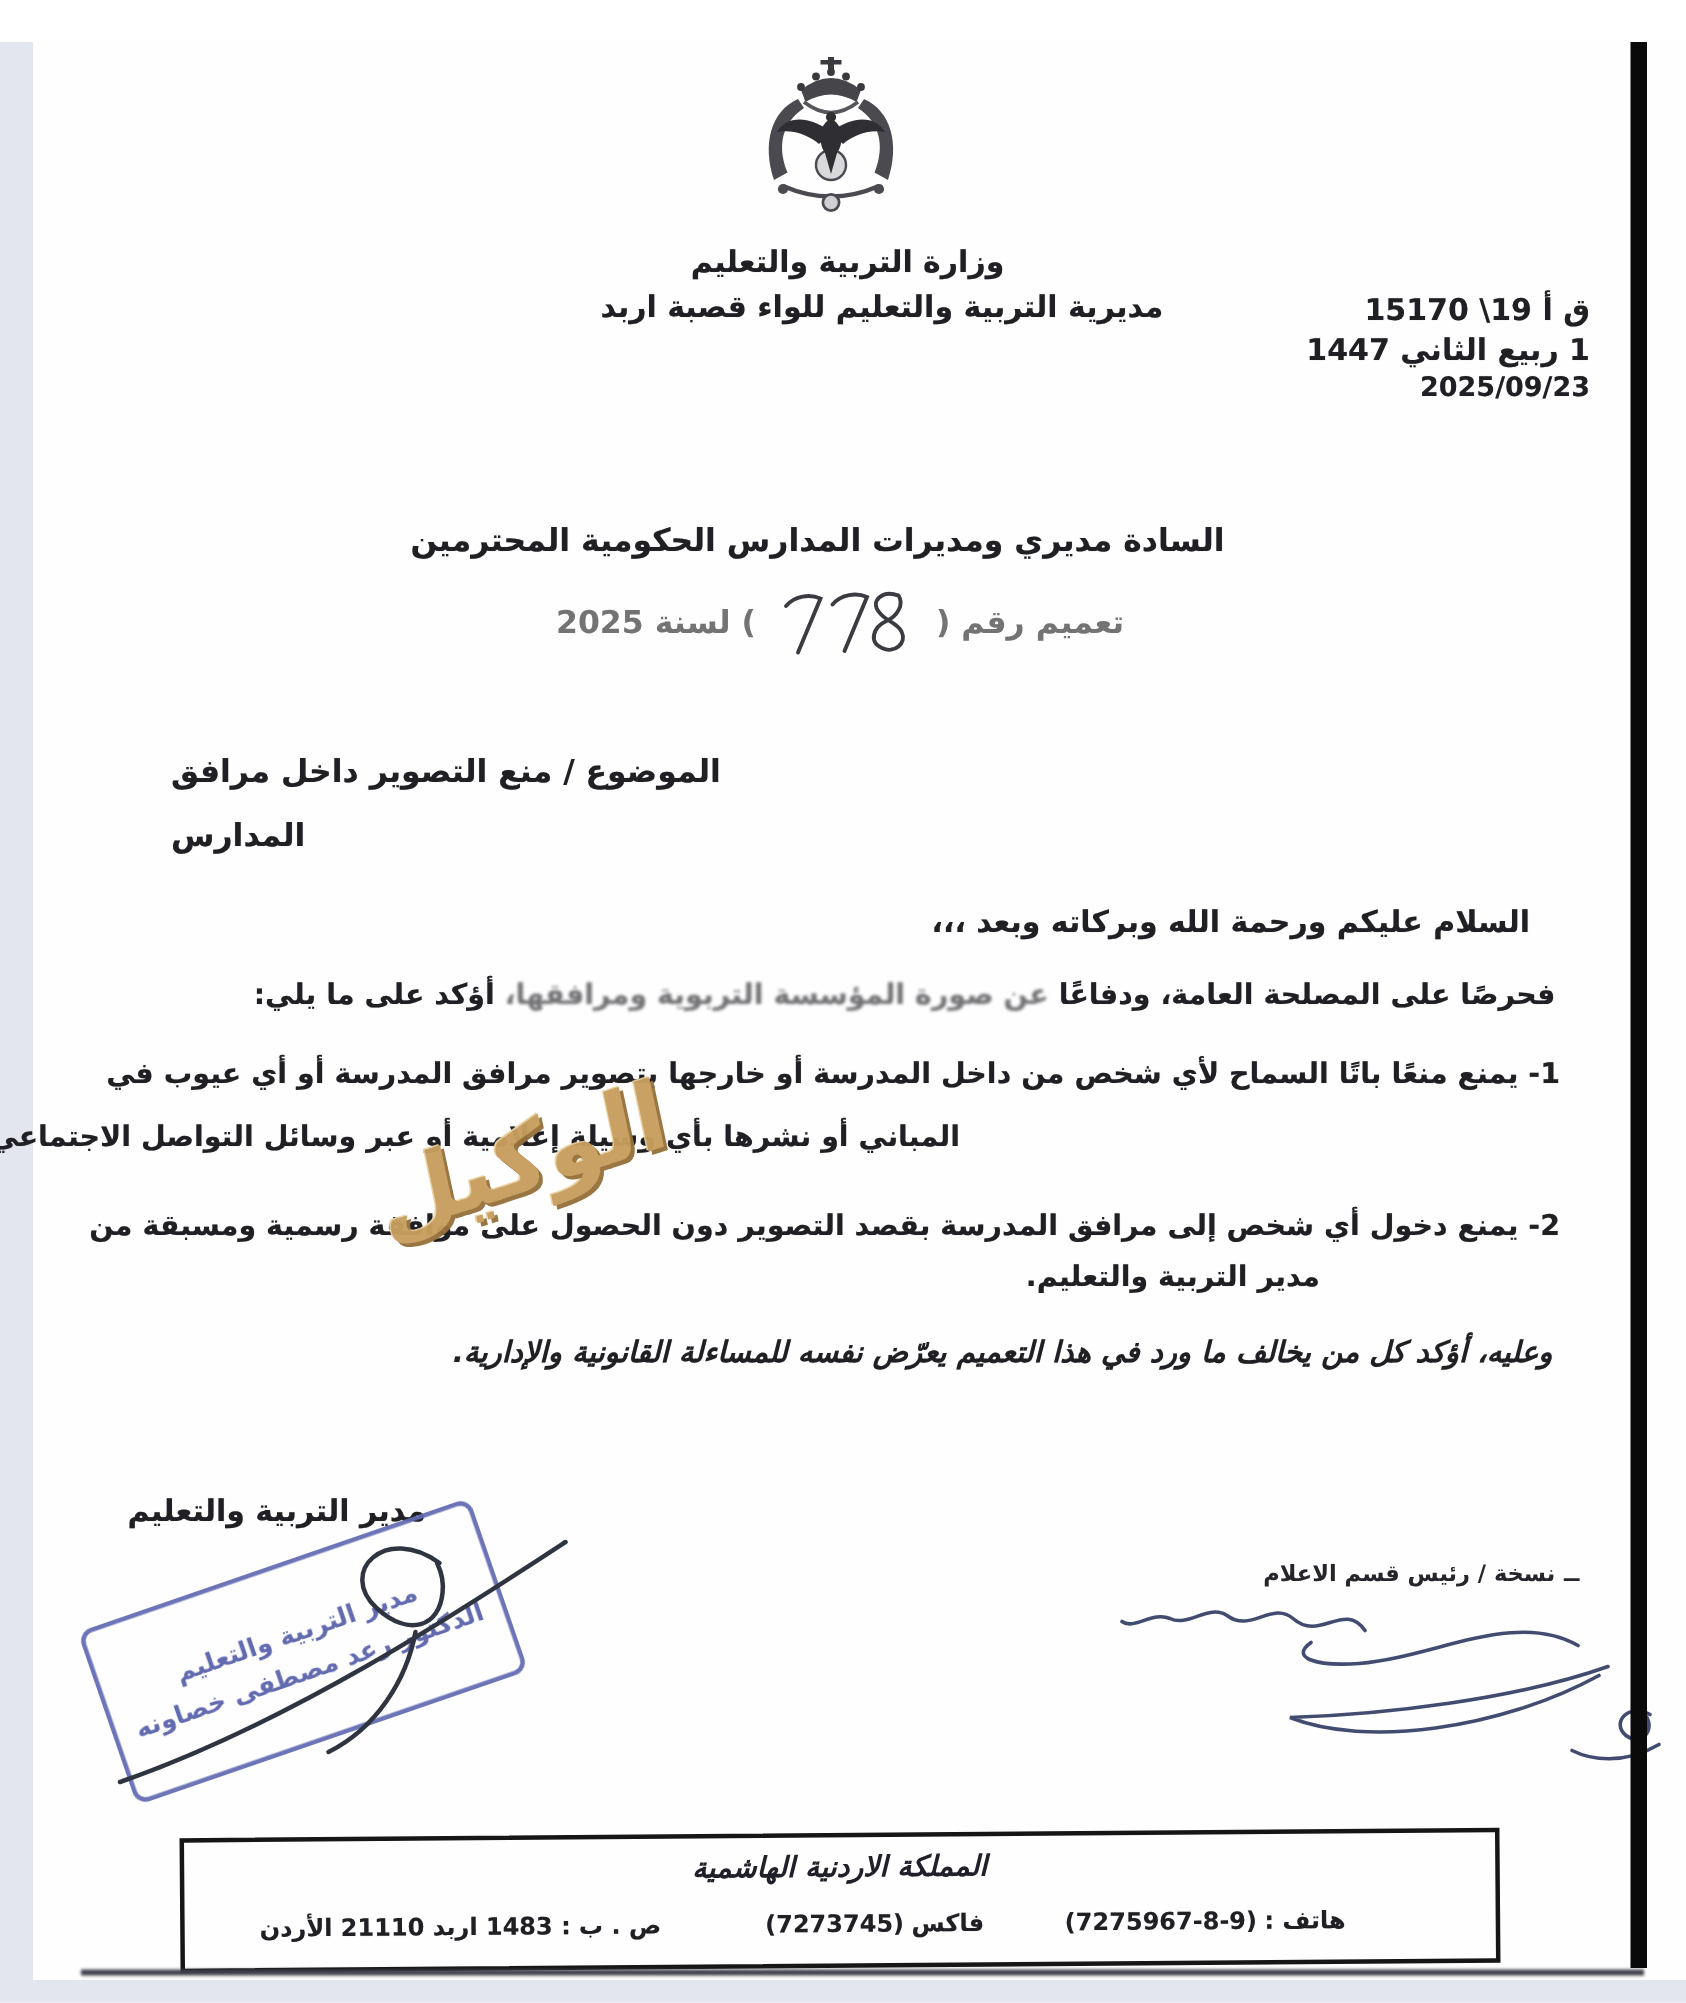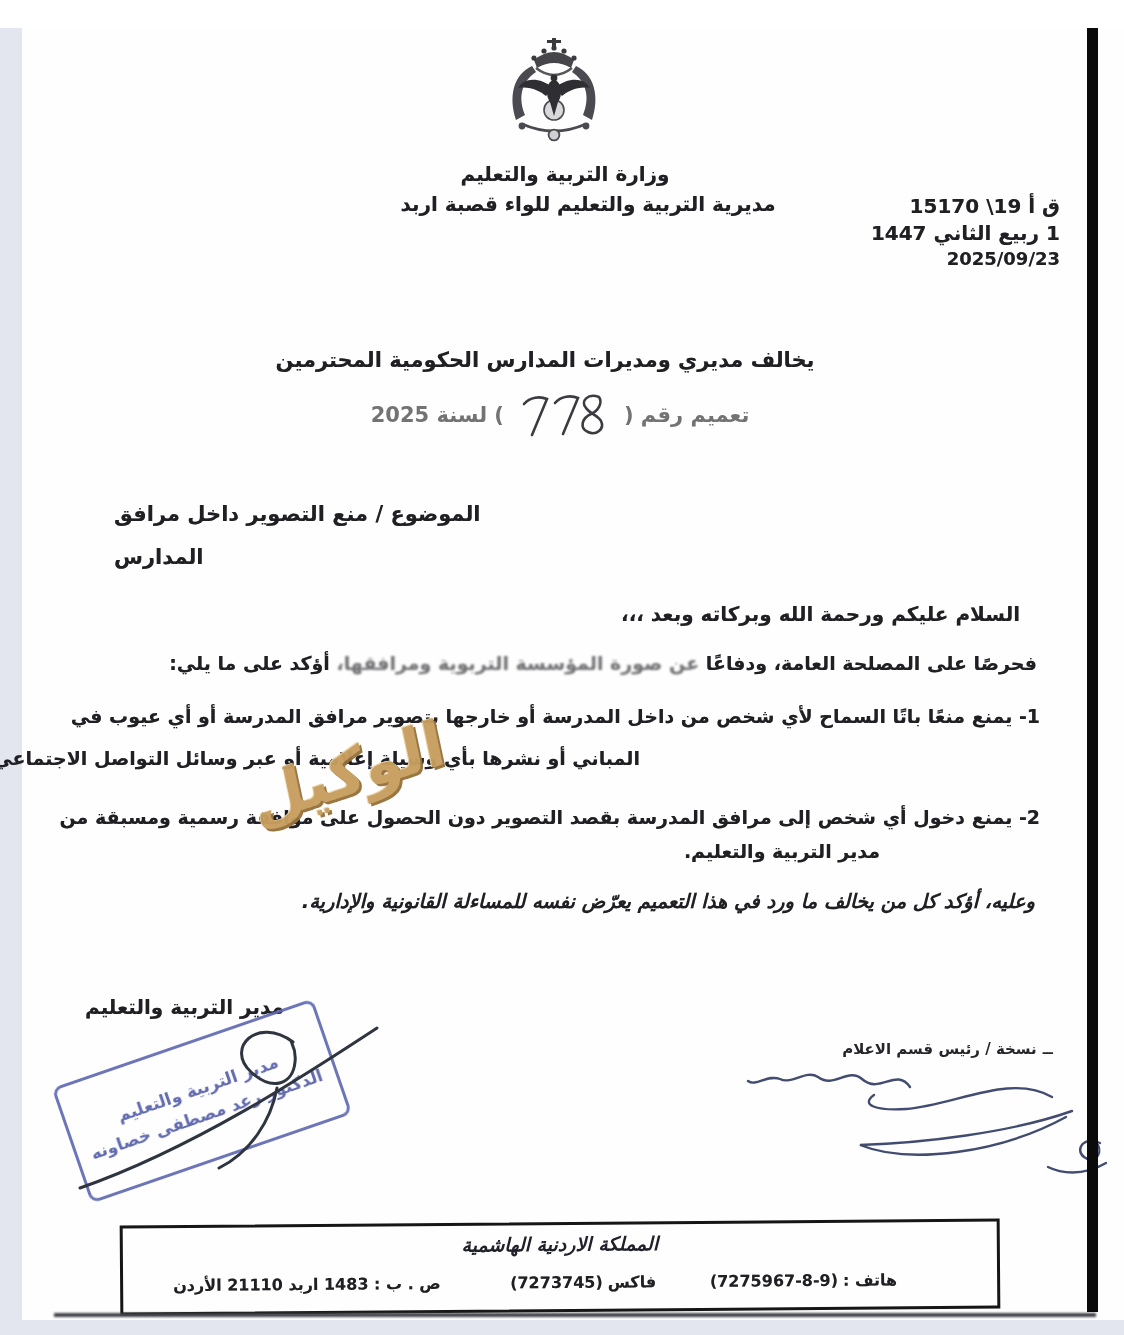--- a/index.html
+++ b/index.html
@@ -67,21 +67,21 @@
     </g>
   </svg>
 
   <div class="t ctr" style="left:400px;top:162px;width:330px;font-size:20px;">وزارة التربية والتعليم</div>
   <div class="t ctr" style="left:370px;top:192px;width:390px;font-size:20px;margin-left:23px;">مديرية التربية والتعليم للواء قصبة اربد</div>
 
   <div class="t" style="right:64px;top:194px;font-size:20px;">ق أ 19\ 15170</div>
   <div class="t" style="right:64px;top:221px;font-size:20px;">1 ربيع الثاني 1447</div>
   <div class="t" style="right:64px;top:248px;font-size:18px;">2025/09/23</div>
 
-  <div class="t ctr" style="left:250px;top:348px;width:590px;font-size:21px;">يخالف مديري ومديرات المدارس الحكومية المحترمين</div>
+  <div class="t ctr" style="left:250px;top:348px;width:590px;font-size:21px;">السادة مديري ومديرات المدارس الحكومية المحترمين</div>
 
   <div class="circrow">
     <span class="piece">تعميم رقم (</span>
     <svg width="92" height="50" viewBox="0 0 92 50" style="margin:0 14px;">
       <g fill="none" stroke="#3b3b42" stroke-width="2.6" stroke-linecap="round">
         <path d="M6,14 C12,7 22,6 29,9 L14,45"></path>
         <path d="M37,13 C43,6 53,5 60,8 L45,44"></path>
         <path d="M81,7 C70,3 62,11 68,18 C72,24 80,25 83,31 C87,39 78,46 70,42 C61,38 64,28 73,24 C80,21 85,13 81,7"></path>
       </g>
     </svg>

